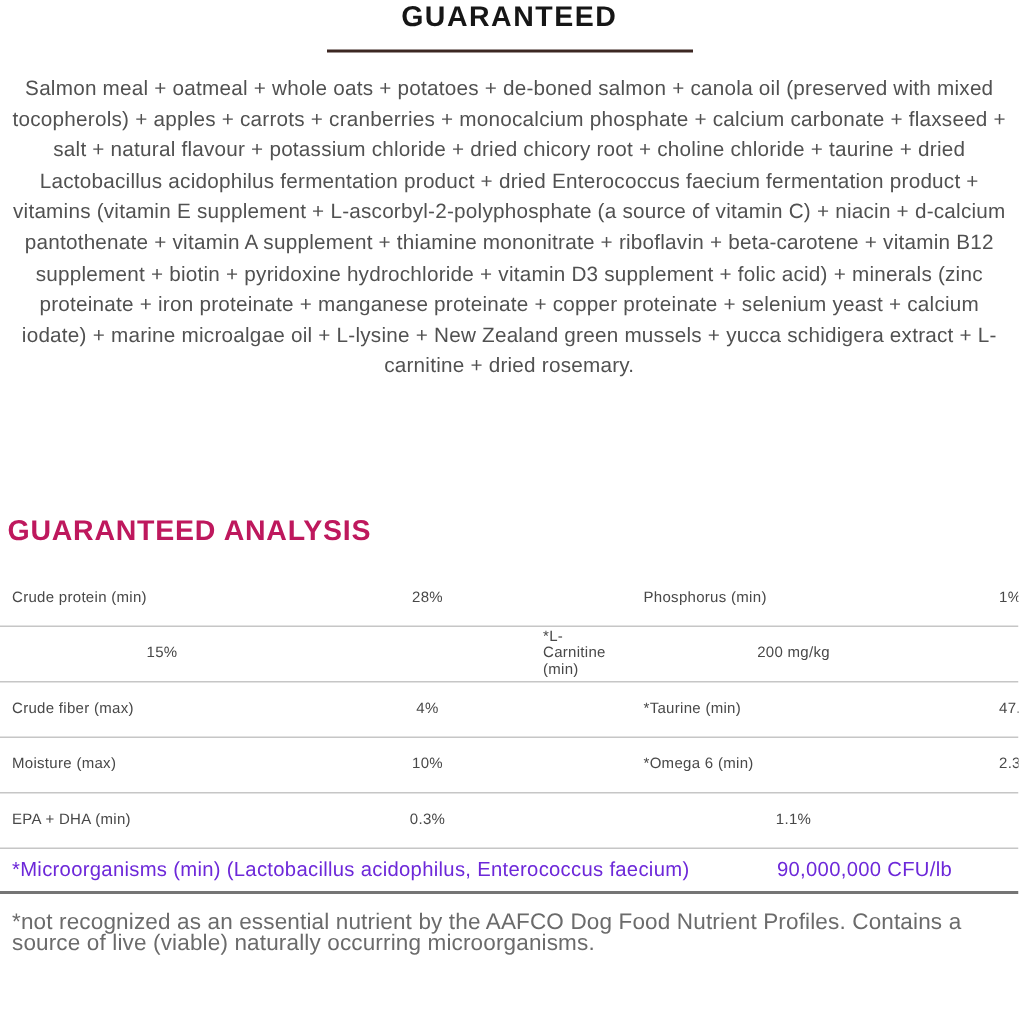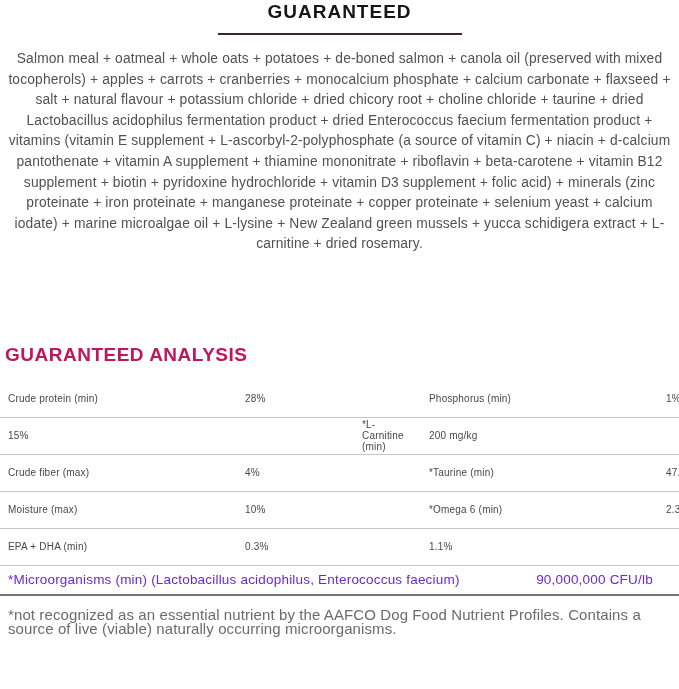--- a/index.html
+++ b/index.html
@@ -60,33 +60,33 @@
     align-items: center;
     height: 37px;
     padding: 0 8px;
     border-bottom: 1px solid #c6c6c6;
     font-size: 10px;
     letter-spacing: 0.2px;
     color: #484848;
     gap: 37px;
   }
   .ga-row.last-two-col { border-bottom: 1px solid #a9a9a9; }
-  .ga-row .value { }
+  .ga-row .value { text-align: center; }
   .ga-micro-row {
     display: grid;
     grid-template-columns: 510px 1fr;
     align-items: center;
     height: 30px;
     padding: 0 8px;
     border-bottom: 2px solid #757575;
     font-size: 13.5px;
     letter-spacing: 0.2px;
     color: #6d28d9;
   }
-  .ga-micro-row .value { text-align: center; }
+  .ga-micro-row .value { }
 
   
   .footnote-1 {
     margin: 12px 8px 0 8px;
     font-size: 15px;
     line-height: 14px;
     letter-spacing: 0.1px;
     color: #6b6b6b;
   }
 </style>

